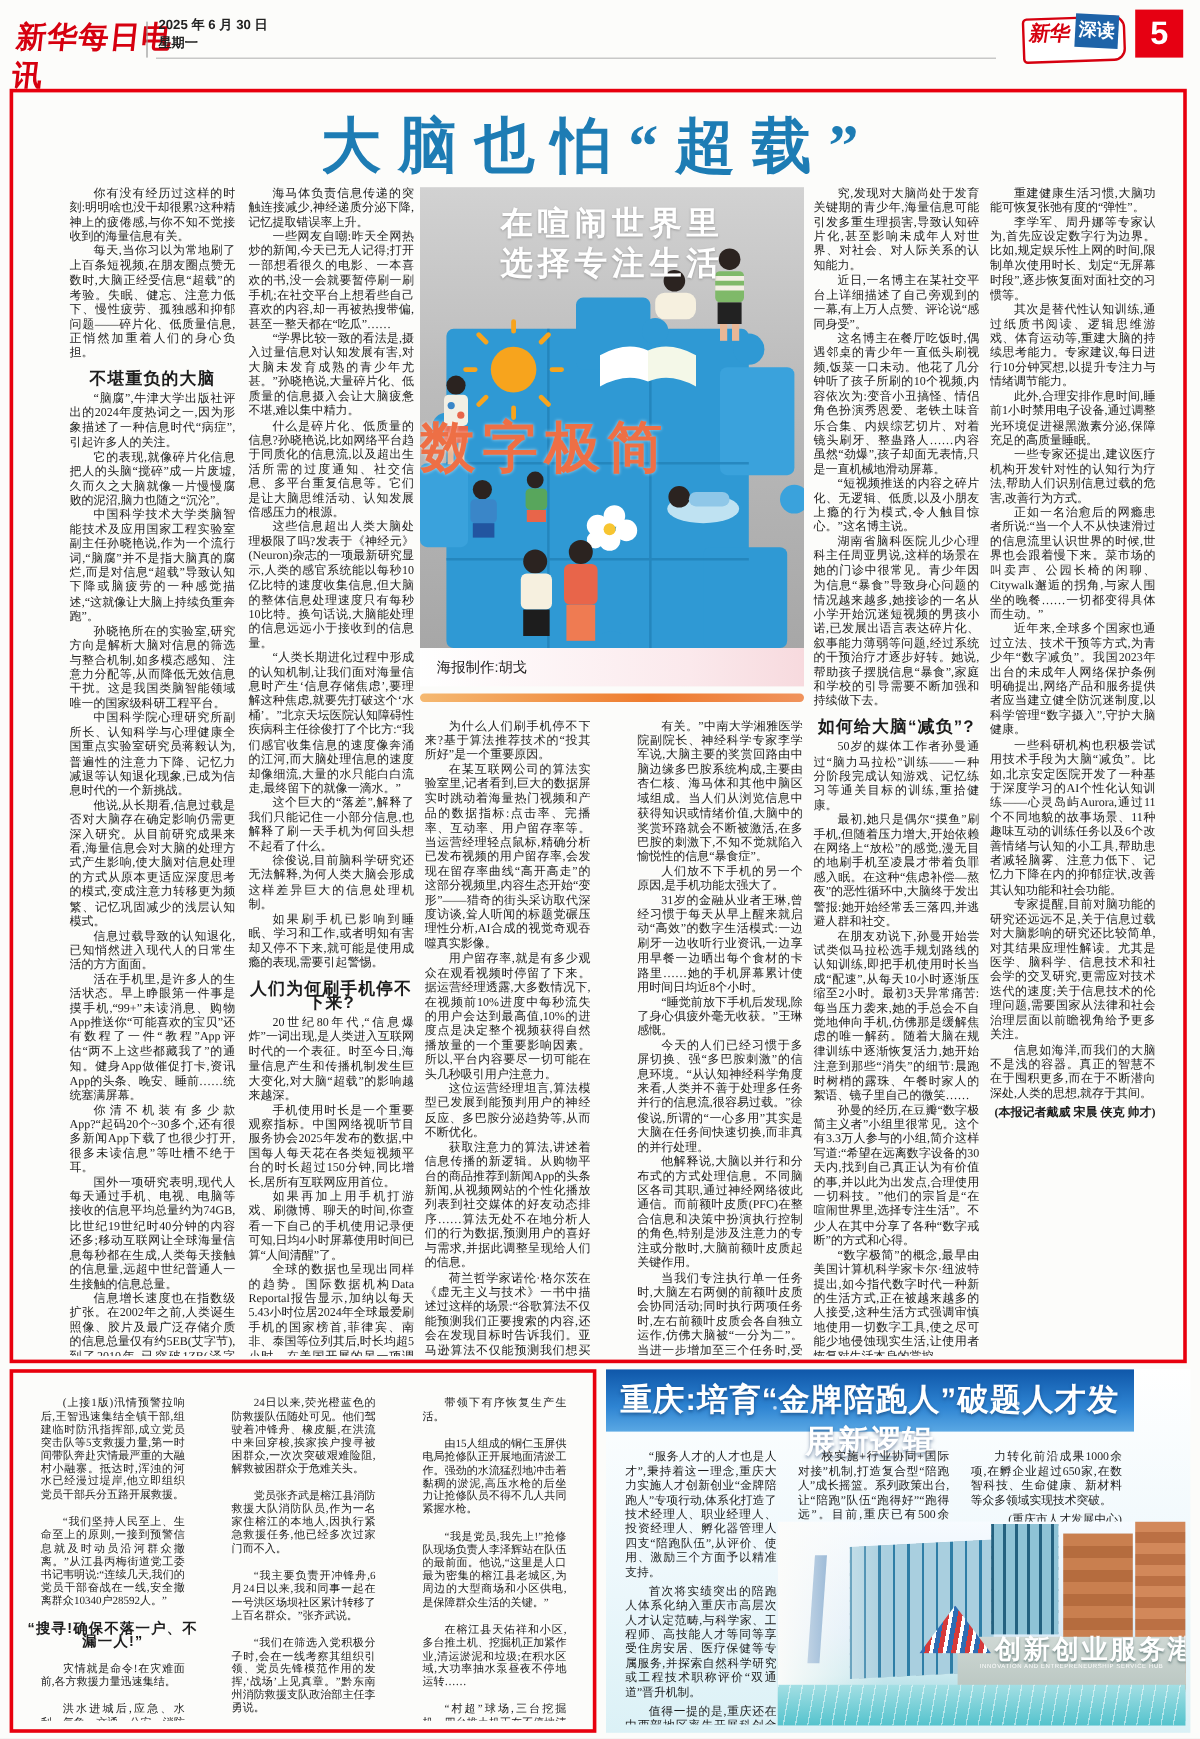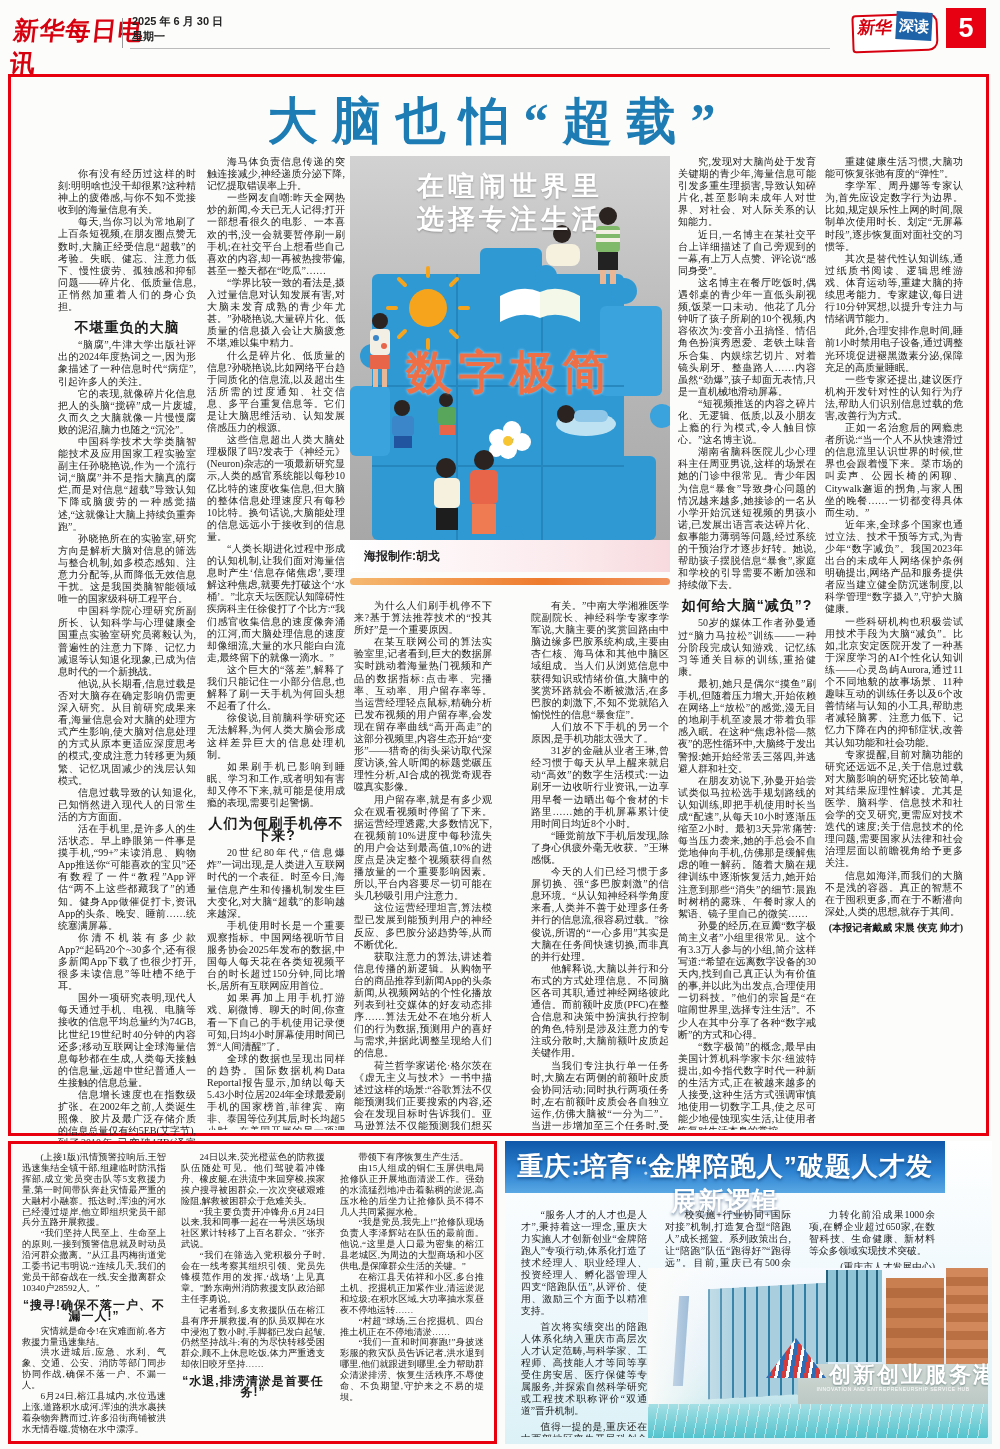--- a/index.html
+++ b/index.html
@@ -25,44 +25,44 @@
     text-align:center;line-height:40px;}
   
   .main-box{position:absolute;left:8px;top:74px;width:981px;height:1062px;border:3px solid #e8000e;box-sizing:border-box;background:#fcfcfa;}
   .headline{position:absolute;left:8px;top:88px;width:981px;text-align:center;
     font-size:50px;font-weight:bold;color:#1d7cb4;letter-spacing:14px;font-family:"Liberation Serif",serif;}
   .col{position:absolute;font-size:10px;line-height:12.1px;overflow:hidden;text-align:justify;}
   .col p.para{margin:0;text-indent:2em;}
   .subhead{font-family:"Liberation Sans",sans-serif;font-weight:bold;font-size:14px;
     text-align:center;margin:8px 0 6px;letter-spacing:1px;text-indent:0;}
   .byline{margin:4px 0 0;text-indent:0;font-weight:bold;text-align:right;}
-  .c1{left:58px;top:168px;width:138px;height:974px;}
+  .c1{left:58px;top:156px;width:138px;height:974px;}
   .c2{left:207px;top:156px;width:138px;height:974px;}
   .c3{left:354px;top:600px;width:138px;height:530px;}
   .c4{left:531px;top:600px;width:138px;height:530px;}
   .c5{left:678px;top:156px;width:138px;height:974px;}
   .c6{left:825px;top:156px;width:138px;height:974px;}
   
   .poster{position:absolute;left:350px;top:156px;width:320px;height:384px;overflow:hidden;
     background:linear-gradient(180deg,#d2d2d2 0%,#bdbdbd 40%,#a7a7a7 100%);}
   .poster-title{position:absolute;left:0;top:14px;width:100%;text-align:center;color:#fff;
     font-weight:bold;font-size:27px;line-height:33px;letter-spacing:4px;
     text-shadow:0 1px 2px rgba(0,0,0,.25);font-family:"Liberation Serif",serif;}
   .poster svg{position:absolute;left:0;top:0;}
   .poster-caption{position:absolute;left:350px;top:540px;width:320px;height:32px;
     background:linear-gradient(90deg,#ffffff,#fbe9ec 70%,#f7dade);
-    font-family:"Liberation Sans",sans-serif;font-weight:bold;font-size:12px;
+    font-family:"Liberation Sans",sans-serif;font-weight:normal;font-size:12px;
     line-height:32px;padding-left:14px;box-sizing:border-box;color:#222;}
   .poster-rule{position:absolute;left:350px;top:578px;width:320px;height:7px;border-radius:4px;
     background:linear-gradient(90deg,#f5b971,#ee7b2e 60%,#f0935c);}
   
   .flood-box{position:absolute;left:8px;top:1141px;width:489px;height:303px;
     border:3px solid #e8000e;box-sizing:border-box;background:#fcfcfa;}
   .fcol{position:absolute;font-size:9.2px;line-height:10.9px;overflow:hidden;text-align:justify;}
-  .fcol p.para{margin:0;text-indent:2em;}
+  .fcol p.para{margin:12px;text-indent:2em;}
   .fcol .subhead{font-size:12px;margin:6px 0 4px;}
   .f1{left:22px;top:1152px;width:144px;height:282px;}
   .f2{left:181px;top:1152px;width:144px;height:282px;}
   .f3{left:340px;top:1152px;width:144px;height:282px;}
   
   .cq-box{position:absolute;left:505px;top:1141px;width:487px;height:303px;overflow:hidden;
     background:linear-gradient(180deg,#ffffff 0%,#eef8fc 55%,#dbf1f6 100%);}
   .cq-banner{position:absolute;left:0;top:0;width:440px;height:52px;
     background:
       radial-gradient(circle at 12% 30%,rgba(255,255,255,.8) 1px,transparent 2px),
@@ -275,38 +275,39 @@
       <rect x="122" y="348" width="24" height="30" fill="#ef7b52"></rect>
 
       <ellipse cx="236" cy="268" rx="30" ry="12" fill="#bfe2f2"></ellipse>
       <circle cx="216" cy="258" r="9" fill="#2b2320"></circle>
       <rect x="224" y="254" width="34" height="12" rx="6" fill="#8fc7e8"></rect>
     </svg>
     <div class="poster-title">
       <div>在喧闹世界里</div>
       <div>选择专注生活</div>
     </div>
-    <div style="position:absolute;left:0;top:186px;width:100%;text-align:center;
+    <div style="position:absolute;left:0;top:186px;width:100%;
          font-family:'Liberation Sans',sans-serif;font-weight:bold;font-size:46px;color:#ee6f45;
          letter-spacing:6px;text-shadow:0 0 3px rgba(255,255,255,.6);">数字极简</div>
   </div>
   <div class="poster-caption">海报制作:胡戈</div>
   <div class="poster-rule"></div>
 
   <div class="flood-box"></div>
   <div class="fcol f1">
       <p class="para">(上接1版)汛情预警拉响后,王智迅速集结全镇干部,组建临时防汛指挥部,成立党员突击队等5支救援力量,第一时间带队奔赴灾情最严重的大融村小融寨。抵达时,浑浊的河水已经漫过堤岸,他立即组织党员干部兵分五路开展救援。</p>
       <p class="para">“我们坚持人民至上、生命至上的原则,一接到预警信息就及时动员沿河群众撤离。”从江县丙梅街道党工委书记韦明说:“连续几天,我们的党员干部奋战在一线,安全撤离群众10340户28592人。”</p>
       <h3 class="subhead">“搜寻!确保不落一户、不漏一人!”</h3>
       <p class="para">灾情就是命令!在灾难面前,各方救援力量迅速集结。</p>
       <p class="para">洪水进城后,应急、水利、气象、交通、公安、消防等部门同步协同作战,确保不落一户、不漏一人。</p>
       <p class="para">6月24日,榕江县城内,水位迅速上涨,道路积水成河,浑浊的洪水裹挟着杂物奔腾而过,许多沿街商铺被洪水无情吞噬,货物在水中漂浮。</p>
     </div>
   <div class="fcol f2">
       <p class="para">24日以来,荧光橙蓝色的防救援队伍随处可见。他们驾驶着冲锋舟、橡皮艇,在洪流中来回穿梭,挨家挨户搜寻被困群众,一次次突破艰难险阻,解救被困群众于危难关头。</p>
+      <p class="para">党员张齐武是榕江县消防救援大队消防队员,作为一名家住榕江的本地人,因执行紧急救援任务,他已经多次过家门而不入。</p>
       <p class="para">“我主要负责开冲锋舟,6月24日以来,我和同事一起在一号洪区场坝社区累计转移了上百名群众。”张齐武说。</p>
       <p class="para">“我们在筛选入党积极分子时,会在一线考察其组织引领、党员先锋模范作用的发挥,‘战场’上见真章。”黔东南州消防救援支队政治部主任李勇说。</p>
       <p class="para">记者看到,多支救援队伍在榕江县有序开展救援,有的队员双脚在水中浸泡了数小时,手脚都已发白起皱,仍然坚持战斗;有的为尽快转移受困群众,顾不上休息吃饭,体力严重透支却依旧咬牙坚持……</p>
       <h3 class="subhead">“水退,排涝清淤是首要任务!”</h3>
     </div>
   <div class="fcol f3">
       <p class="para">带领下有序恢复生产生活。</p>
       <p class="para">由15人组成的铜仁玉屏供电局抢修队正开展地面清淤工作。强劲的水流猛烈地冲击着黏稠的淤泥,高压水枪的后坐力让抢修队员不得不几人共同紧握水枪。</p>
       <p class="para">“我是党员,我先上!”抢修队现场负责人李泽辉站在队伍的最前面。他说,“这里是人口最为密集的榕江县老城区,为周边的大型商场和小区供电,是保障群众生活的关键。”</p>
       <p class="para">在榕江县天佑祥和小区,多台推土机、挖掘机正加紧作业,清运淤泥和垃圾;在积水区域,大功率抽水泵昼夜不停地运转……</p>

